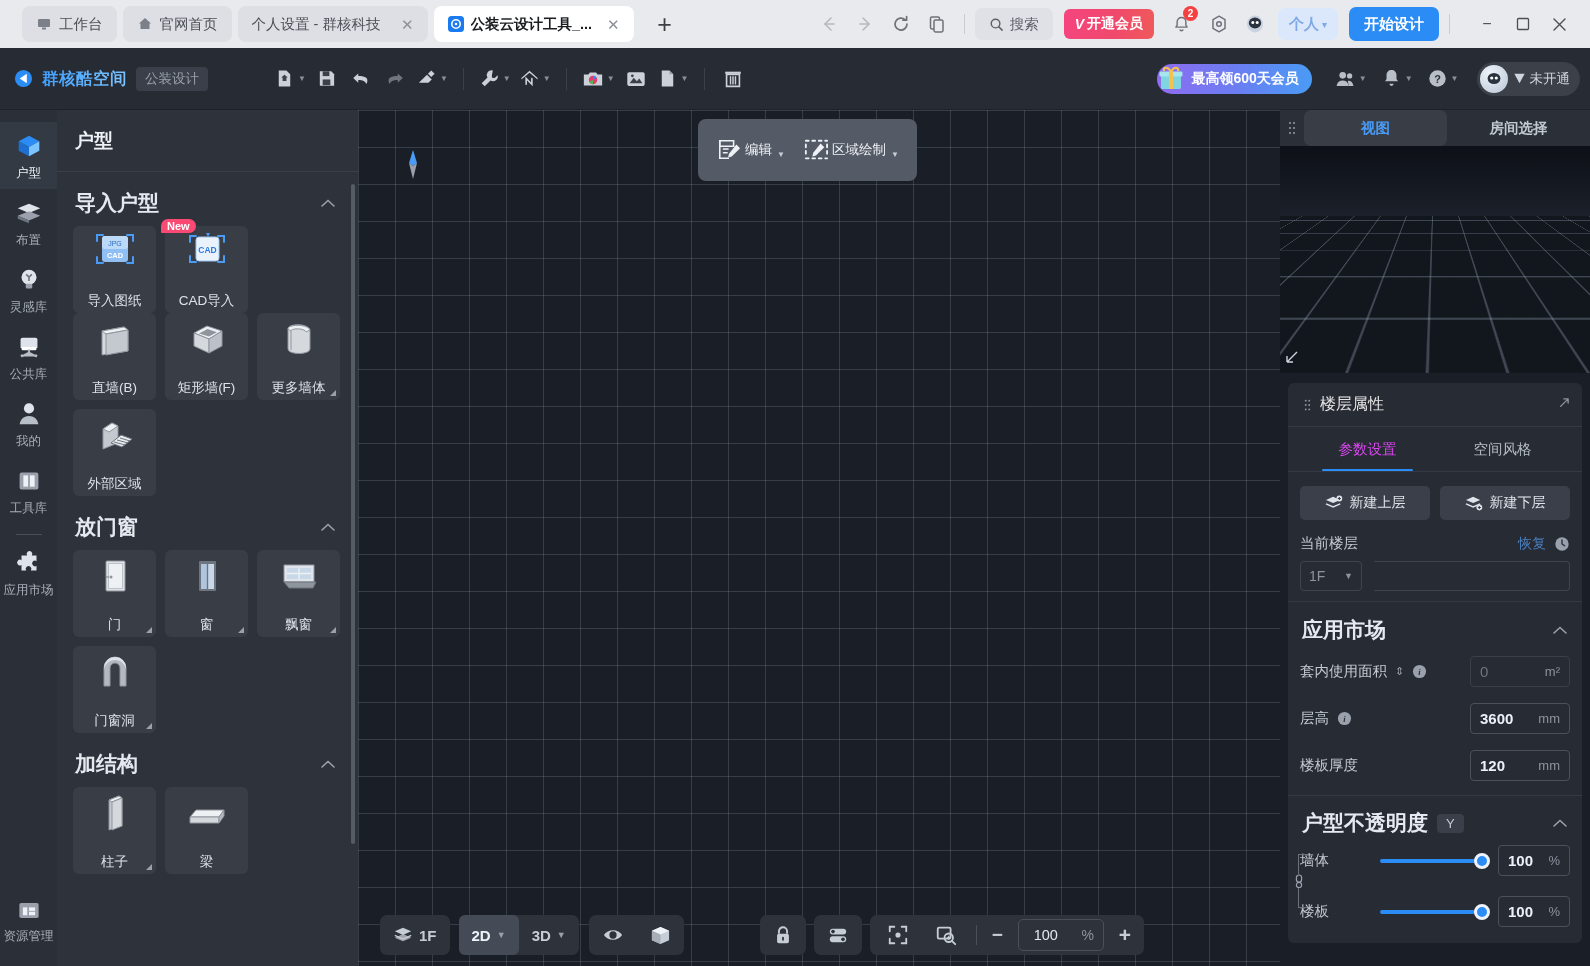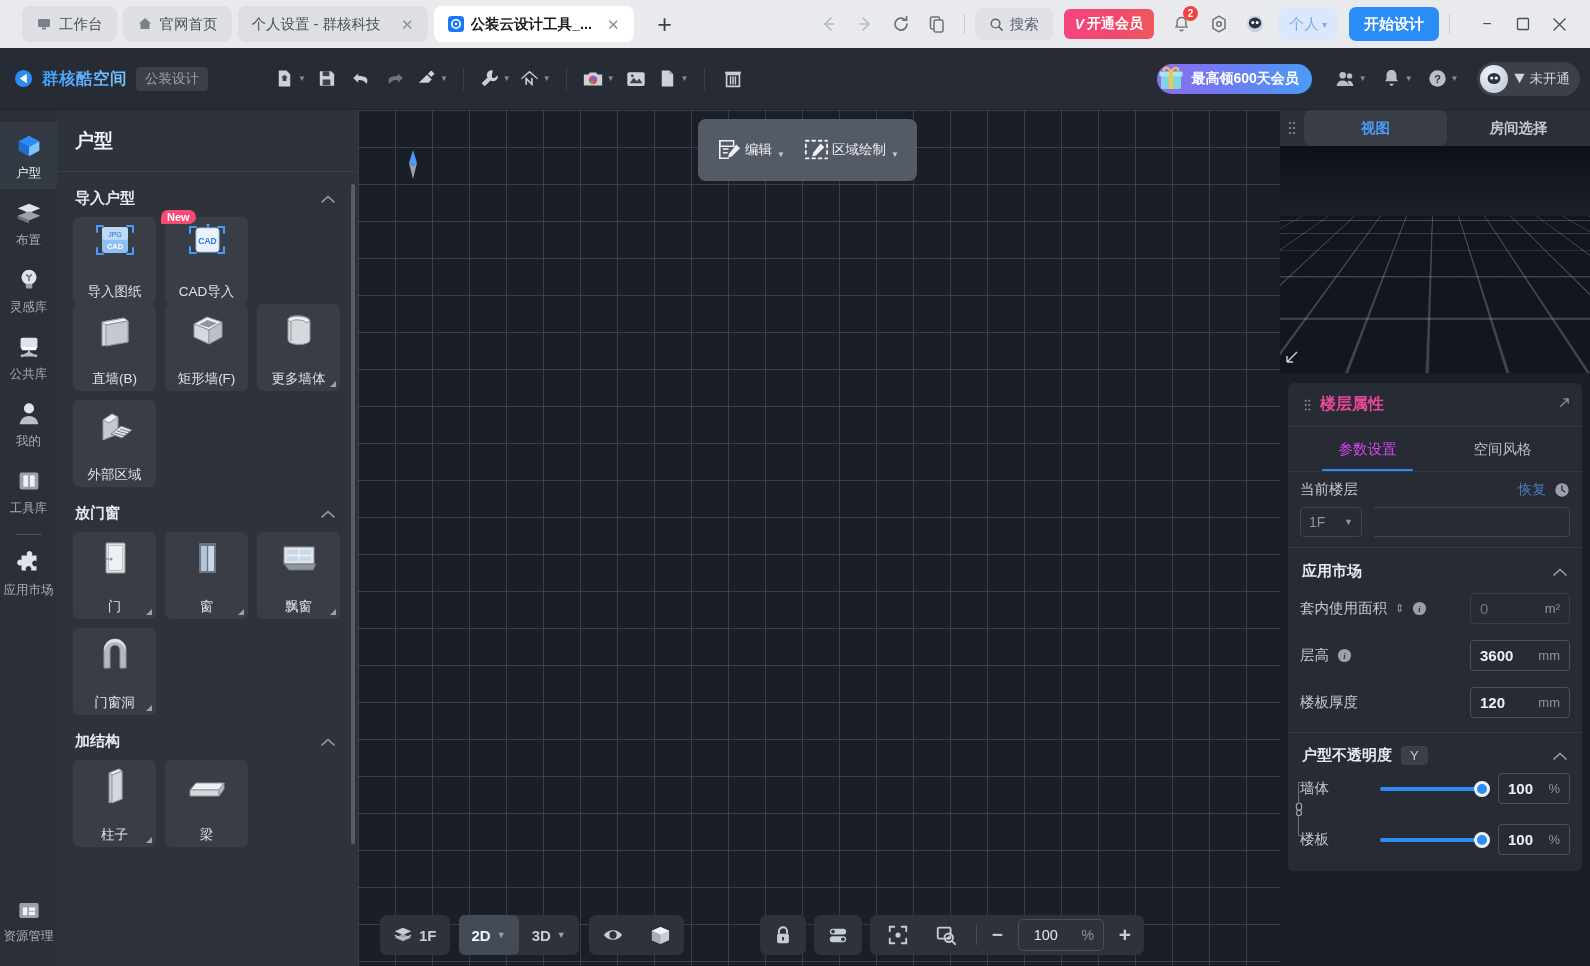--- a/index.html
+++ b/index.html
@@ -45,21 +45,21 @@
   }
   .vip-pill .v { font-style: italic; font-weight: bold; font-size: 14px; }
   .bell-wrap { position: relative; width: 36px; height: 34px; display:flex; align-items:center; justify-content:center; margin-left: 8px;}
   .badge {
     position: absolute; top: -1px; right: 2px; min-width: 15px; height: 15px; padding: 0 3px;
     background: #f63f3f; color: #fff; font-size: 10px; border-radius: 8px;
     display: flex; align-items: center; justify-content: center; font-weight: bold;
   }
   .person-pill {
     display: flex; align-items: center; gap: 3px; height: 32px; padding: 0 11px; margin-left: 4px;
-    border-radius: 7px; background: #dbe7fb; color: #7fa8e6; font-size: 15px;
+    border-radius: 7px; background: #dbe7fb; color: #7fa8e6; font-size: 15px; font-weight: bold;
   }
   .start-btn {
     height: 34px; padding: 0 15px; margin-left: 9px; border-radius: 7px;
     background: #2b8cf5; color: #fff; font-size: 15px; font-weight: bold;
     display: flex; align-items: center;
   }
   .winctrl { display: flex; align-items: center; gap: 2px; margin-left: 10px; }
   .winbtn { width: 34px; height: 32px; display: flex; align-items: center; justify-content: center; color: #4a4e55; }
 
   
@@ -109,21 +109,21 @@
   
   .lpanel {
     position: absolute; top: 110px; left: 57px; width: 301px; height: 856px;
     background: #2e333b; overflow: hidden;
   }
   .lpanel-title { height: 62px; display: flex; align-items: center; padding-left: 18px;
     font-size: 19px; font-weight: bold; color: #eef1f6; border-bottom: 1px solid #3a3f48; }
   .lpanel-body { position: absolute; top: 62px; left: 0; right: 0; bottom: 0; overflow: hidden; padding: 0 0 0 0; }
   .sec-head { display: flex; align-items: center; justify-content: space-between;
     padding: 17px 22px 9px 18px; }
-  .sec-title { font-size: 15px; font-weight: bold; color: #e6eaf0; }
+  .sec-title { font-size: 21px; font-weight: bold; color: #e6eaf0; }
   .chev { color: #9aa1ac; font-size: 12px; }
   .grid3 { display: flex; flex-wrap: wrap; gap: 9px; padding: 0 16px; }
   .cell {
     width: 83px; height: 87px; background: #383d46; border-radius: 6px;
     display: flex; flex-direction: column; align-items: center; justify-content: center;
     gap: 20px; color: #dde2e9; font-size: 13.5px; position: relative;
   }
   .cell .glyph { height: 42px; display: flex; align-items: flex-end; justify-content: center; }
   .cell .corner { position: absolute; right: 4px; bottom: 4px; width: 0; height: 0;
     border-left: 6px solid transparent; border-bottom: 6px solid #9aa1ac; }
@@ -173,21 +173,21 @@
   .pv-floor { position: absolute; left: -60%; right: -60%; top: 31%; bottom: -5%;
     background:
       repeating-linear-gradient(90deg, rgba(150,163,183,.34) 0 1px, transparent 1px 26px),
       repeating-linear-gradient(0deg, rgba(150,163,183,.34) 0 1px, transparent 1px 26px);
     transform: perspective(185px) rotateX(68deg); transform-origin: 50% 0%; }
   .pv-axis { position: absolute; left: 4px; bottom: 8px; width: 26px; height: 26px; }
 
   .rcard { background: #272b33; margin: 10px 8px 0; border-radius: 6px; }
   .rcard-head { height: 44px; display: flex; align-items: center; gap: 6px; padding: 0 12px;
     border-bottom: 1px solid #343945; }
-  .rcard-title { font-size: 16px; font-weight: bold; color: #ec4899; }
+  .rcard-title { font-size: 16px; font-weight: normal; color: #e5e5e5; }
   .expand { margin-left: auto; color: #8d94a0; }
   .ptabs { display: flex; height: 44px; padding: 0 12px; }
   .ptab { flex: 1; display: flex; align-items: center; justify-content: center;
     font-size: 14.5px; color: #b7bec8; position: relative; }
   .ptab.active { color: #d946ef; text-align: center; }
   .ptab.active::after { content: ''; position: absolute; bottom: 0; left: 22px; right: 22px;
     height: 2px; background: #2b8cf5; border-radius: 1px; }
   .rdiv { height: 1px; background: #343945; }
   .btnrow { display: flex; gap: 10px; padding: 14px 12px 6px; }
   .gbtn { flex: 1; height: 34px; background: #3a3f49; border-radius: 5px; display: flex;
@@ -877,20 +877,40 @@
             <path d="M6 10 L14 2 M14 2 H9.5 M14 2 V6.5" fill="none" stroke="currentColor" stroke-width="1.5" stroke-linecap="round"></path>
           </svg>
       </span>
     </div>
     <div class="ptabs">
       <div class="ptab active">参数设置</div>
       <div class="ptab">空间风格</div>
     </div>
     <div class="rdiv"></div>
 
+    <div class="btnrow">
+      <div class="gbtn">
+        <svg width="18" height="16" viewBox="0 0 20 18">
+          <path d="M9 2 L17 5.5 L9 9 L1 5.5 Z" fill="#dfe4eb"></path>
+          <path d="M1 10 L9 13.5 L17 10" fill="none" stroke="#dfe4eb" stroke-width="1.6"></path>
+          <circle cx="16" cy="4" r="3.3" fill="#dfe4eb"></circle>
+            <path d="M16 2.3 v3.4 M14.3 4 h3.4" stroke="#3a3f49" stroke-width="1.2"></path>
+        </svg>
+        <span>新建上层</span>
+      </div>
+      <div class="gbtn">
+        <svg width="18" height="16" viewBox="0 0 20 18">
+          <path d="M9 2 L17 5.5 L9 9 L1 5.5 Z" fill="#dfe4eb"></path>
+          <path d="M1 10 L9 13.5 L17 10" fill="none" stroke="#dfe4eb" stroke-width="1.6"></path>
+          <circle cx="16" cy="14" r="3.3" fill="#dfe4eb"></circle>
+            <path d="M16 12.3 v3.4 M14.3 14 h3.4" stroke="#3a3f49" stroke-width="1.2"></path>
+        </svg>
+        <span>新建下层</span>
+      </div>
+    </div>
 
     <div class="fieldrow">
       <span class="flabel">当前楼层</span>
       <span class="restore">恢复</span>
       <span style="color:#9aa1ac">
         <svg width="16" height="16" viewBox="0 0 18 18">
             <circle cx="9" cy="9" r="7.5" fill="#9aa1ac"></circle>
             <path d="M9 4.5 V9 l3 2" fill="none" stroke="#272b33" stroke-width="1.5" stroke-linecap="round"></path>
           </svg>
       </span>

